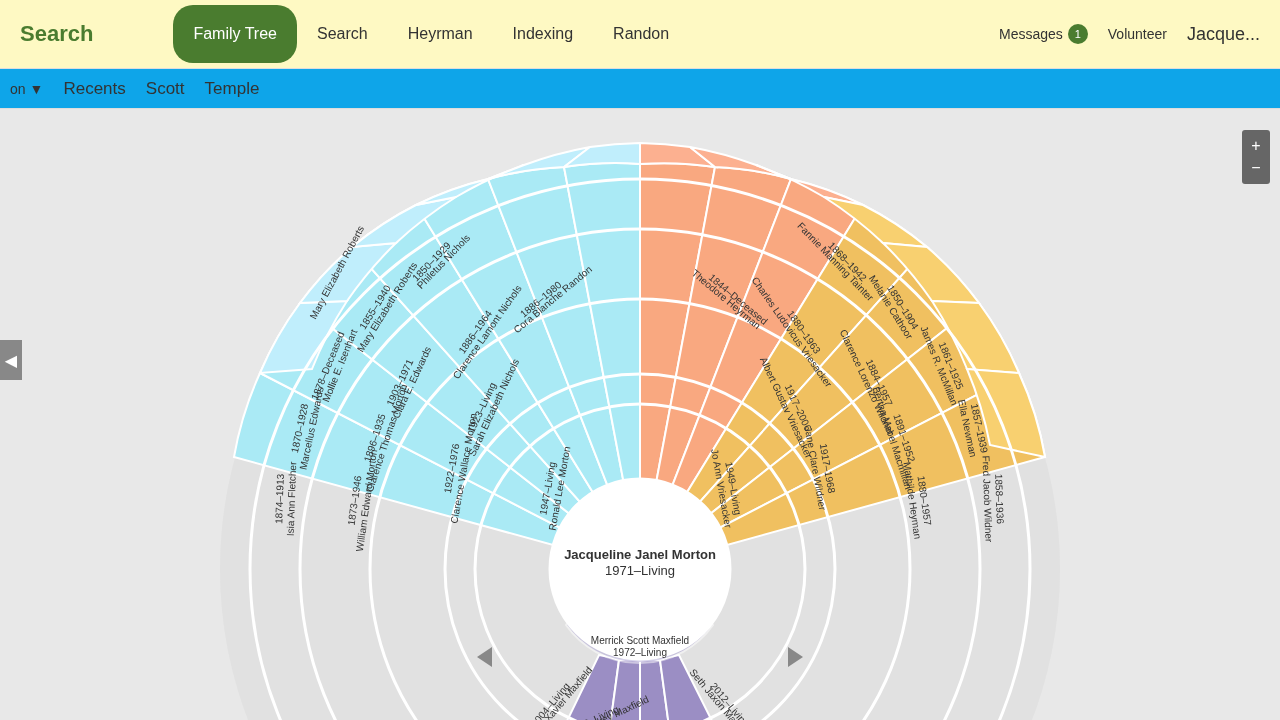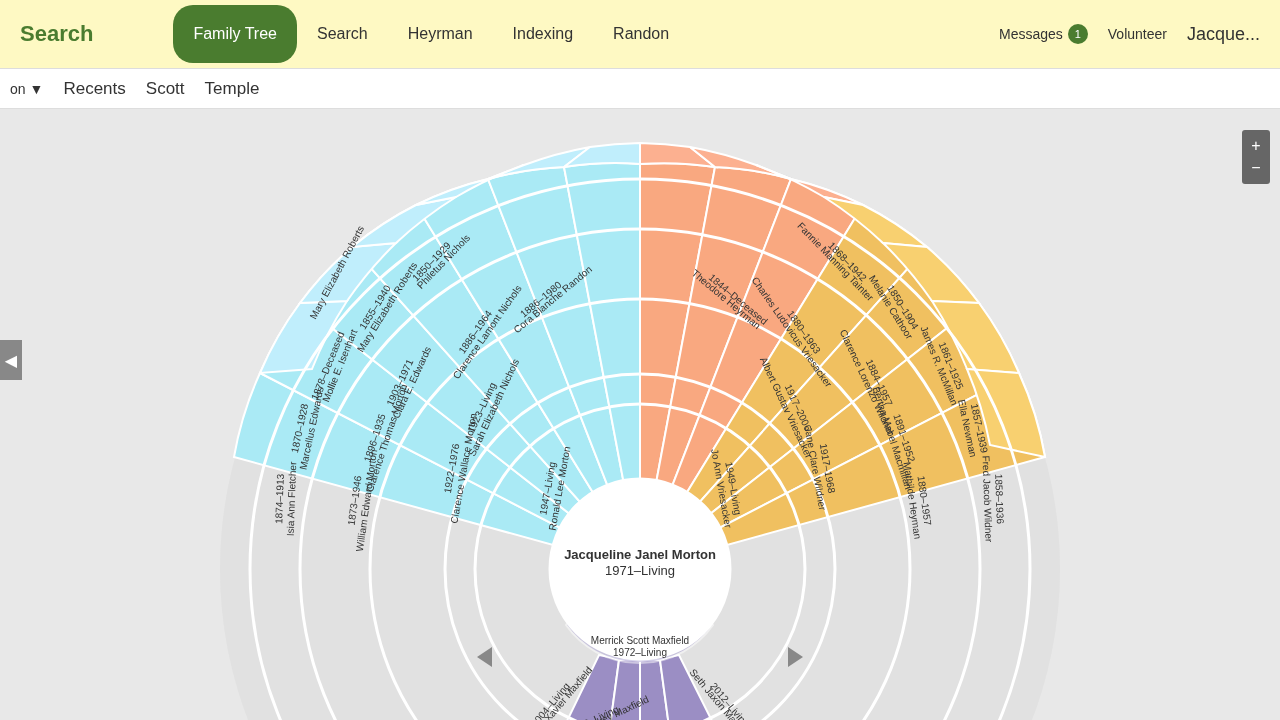--- a/index.html
+++ b/index.html
@@ -76,21 +76,21 @@
       color: #333;
       cursor: pointer;
     }
 
     
     #subnav {
       position: absolute;
       top: 69px;
       left: 0; right: 0;
       height: 40px;
-      background: #ffffff;
+      background: #0ea5e9;
       border-bottom: 1px solid #ddd;
       display: flex;
       align-items: center;
       padding: 0 10px;
       gap: 20px;
       z-index: 100;
     }
     .subnav-item {
       font-size: 17px;
       color: #333;

